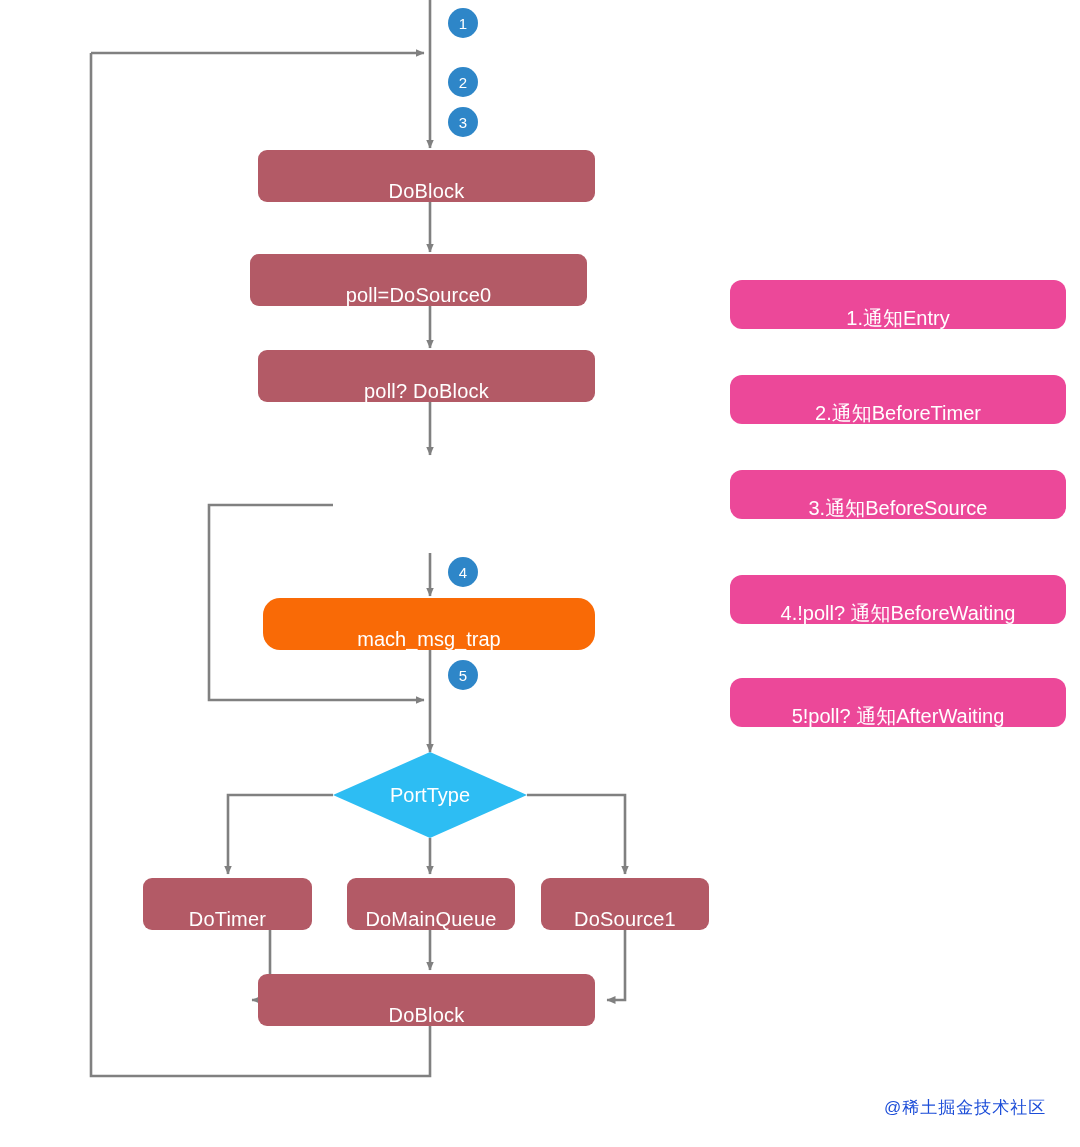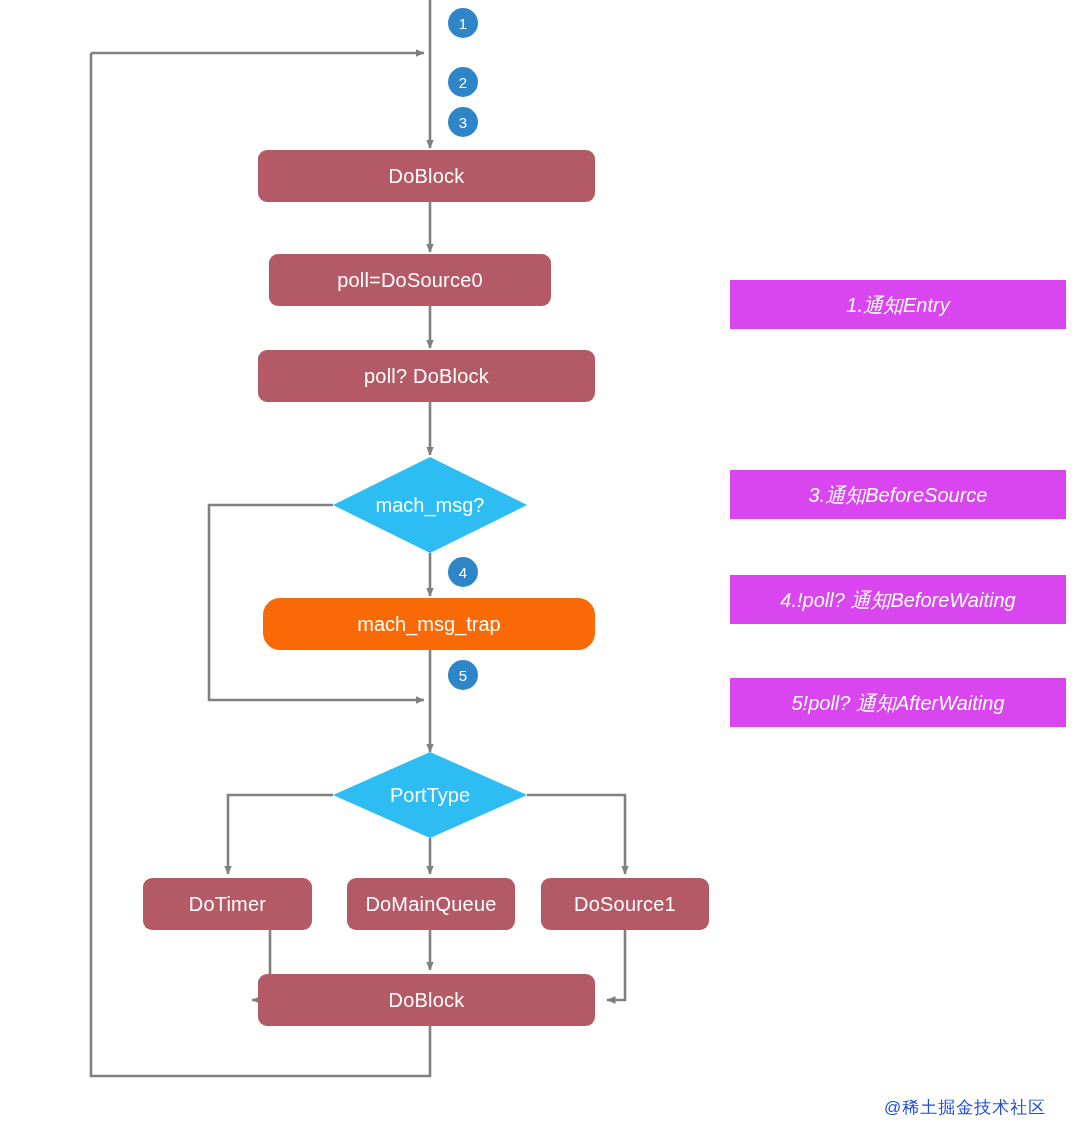--- a/index.html
+++ b/index.html
@@ -20,43 +20,42 @@
   #wires {
     position: absolute;
     left: 0;
     top: 0;
     width: 1080px;
     height: 1147px;
   }
   .node {
     position: absolute;
     display: flex;
-    align-items: center;
+    align-items: flex-end;
     justify-content: center;
     color: #ffffff;
     text-align: center;
     box-sizing: border-box;
     line-height: 1.1;
   }
   .proc {
     border-radius: 9px;
     background: #b35a66;
     font-size: 20px;
     letter-spacing: 0.2px;
   }
   .trap {
     border-radius: 9px;
     background: #f96a06;
     font-size: 20px;
   }
   .legend-box {
-    border-radius: 0;
-    background: #d946ef;
-    font-size: 20px;
-    font-style: italic;
+    border-radius: 12px;
+    background: #ec4899;
+    font-size: 20px;
   }
   .diamond-wrap {
     position: absolute;
   }
   .diamond-label {
     position: absolute;
     left: 0;
     top: 0;
     width: 100%;
     height: 100%;
@@ -129,34 +128,28 @@
       <path d="M625,930 L625,1000 L607,1000" marker-end="url(#ah)"></path>
 
       <path d="M430,1026 L430,1076 L91,1076 L91,53"></path>
     </g>
   </svg>
 
   <div class="node proc" style="left:258px; top:150px; width:337px; height:52px;">
     <span>DoBlock</span>
   </div>
 
-  <div class="node proc" style="left:269px; top:254px; width:282px; height:52px;">
+  <div class="node proc" style="left:250px; top:254px; width:337px; height:52px;">
     <span>poll=DoSource0</span>
   </div>
 
   <div class="node proc" style="left:258px; top:350px; width:337px; height:52px;">
     <span>poll?  DoBlock</span>
   </div>
 
-  <div class="diamond-wrap" style="left:333px; top:457px; width:194px; height:96px;">
-    <svg width="194" height="96" viewBox="0 0 194 96" xmlns="http://www.w3.org/2000/svg">
-      <polygon points="97,0 194,48 97,96 0,48" fill="#2dbdf3"></polygon>
-    </svg>
-    <div class="diamond-label">mach_msg?</div>
-  </div>
 
   <div class="node trap" style="left:263px; top:598px; width:332px; height:52px;border-radius:17px;">
     <span>mach_msg_trap</span>
   </div>
 
   <div class="diamond-wrap" style="left:333px; top:752px; width:194px; height:86px;">
     <svg width="194" height="86" viewBox="0 0 194 86" xmlns="http://www.w3.org/2000/svg">
       <polygon points="97,0 194,43 97,86 0,43" fill="#2dbdf3"></polygon>
     </svg>
     <div class="diamond-label">PortType</div>
@@ -190,20 +183,23 @@
   <div class="badge" style="left:448px; top:557px;">
     <span>4</span>
   </div>
   <div class="badge" style="left:448px; top:660px;">
     <span>5</span>
   </div>
 
   <div class="node legend-box" style="left:730px; top:280px; width:336px; height:49px;">
     <span>1.通知Entry</span>
   </div>
+  <div class="node legend-box" style="left:730px; top:375px; width:336px; height:49px;">
+    <span>2.通知BeforeTimer</span>
+  </div>
   <div class="node legend-box" style="left:730px; top:470px; width:336px; height:49px;">
     <span>3.通知BeforeSource</span>
   </div>
   <div class="node legend-box" style="left:730px; top:575px; width:336px; height:49px;">
     <span>4.!poll?  通知BeforeWaiting</span>
   </div>
   <div class="node legend-box" style="left:730px; top:678px; width:336px; height:49px;">
     <span>5!poll?  通知AfterWaiting</span>
   </div>
 

